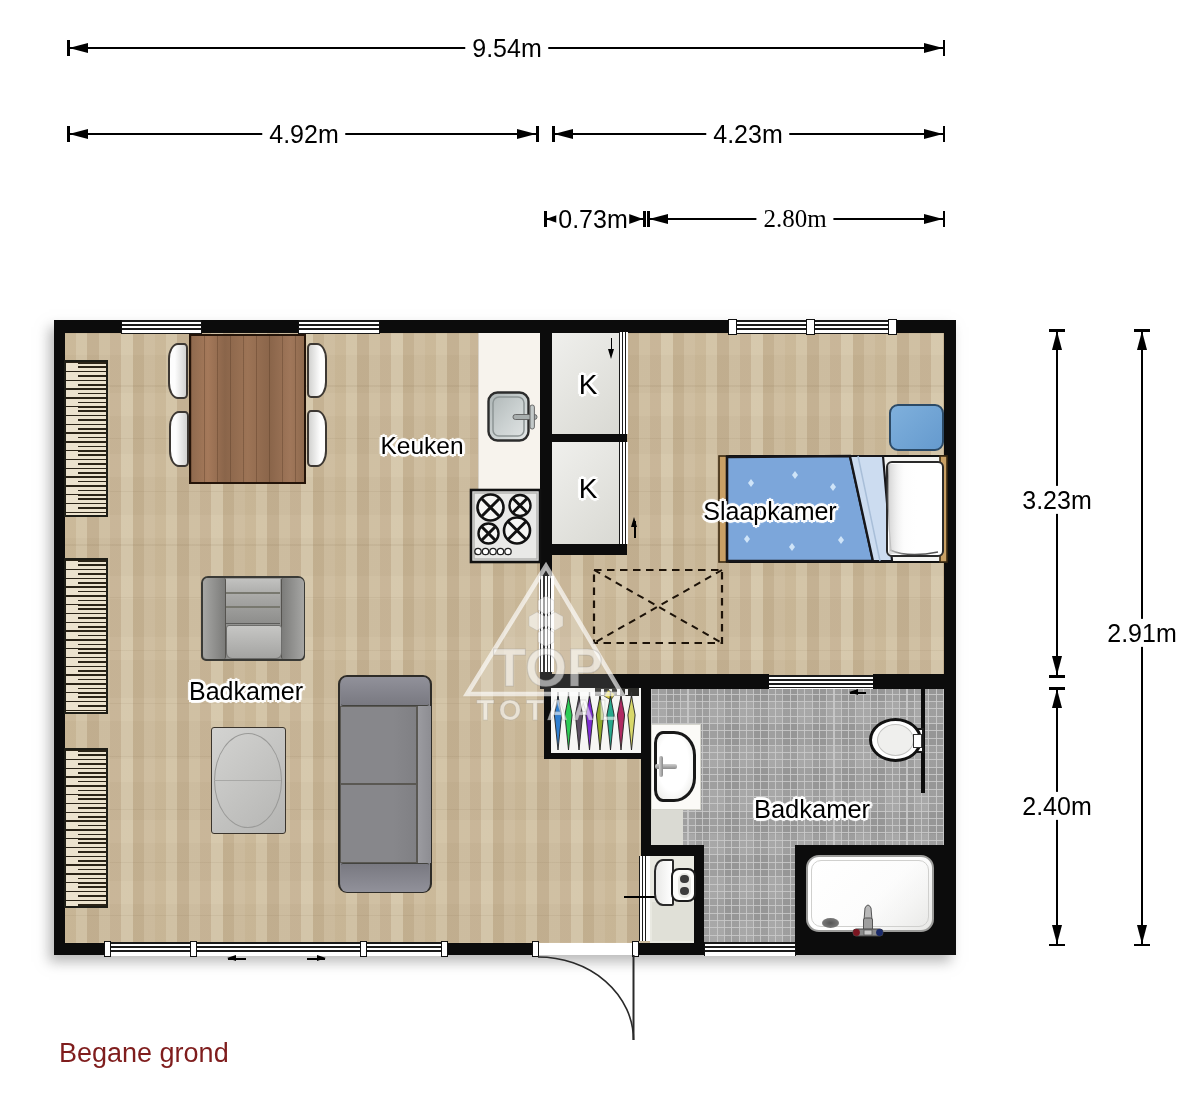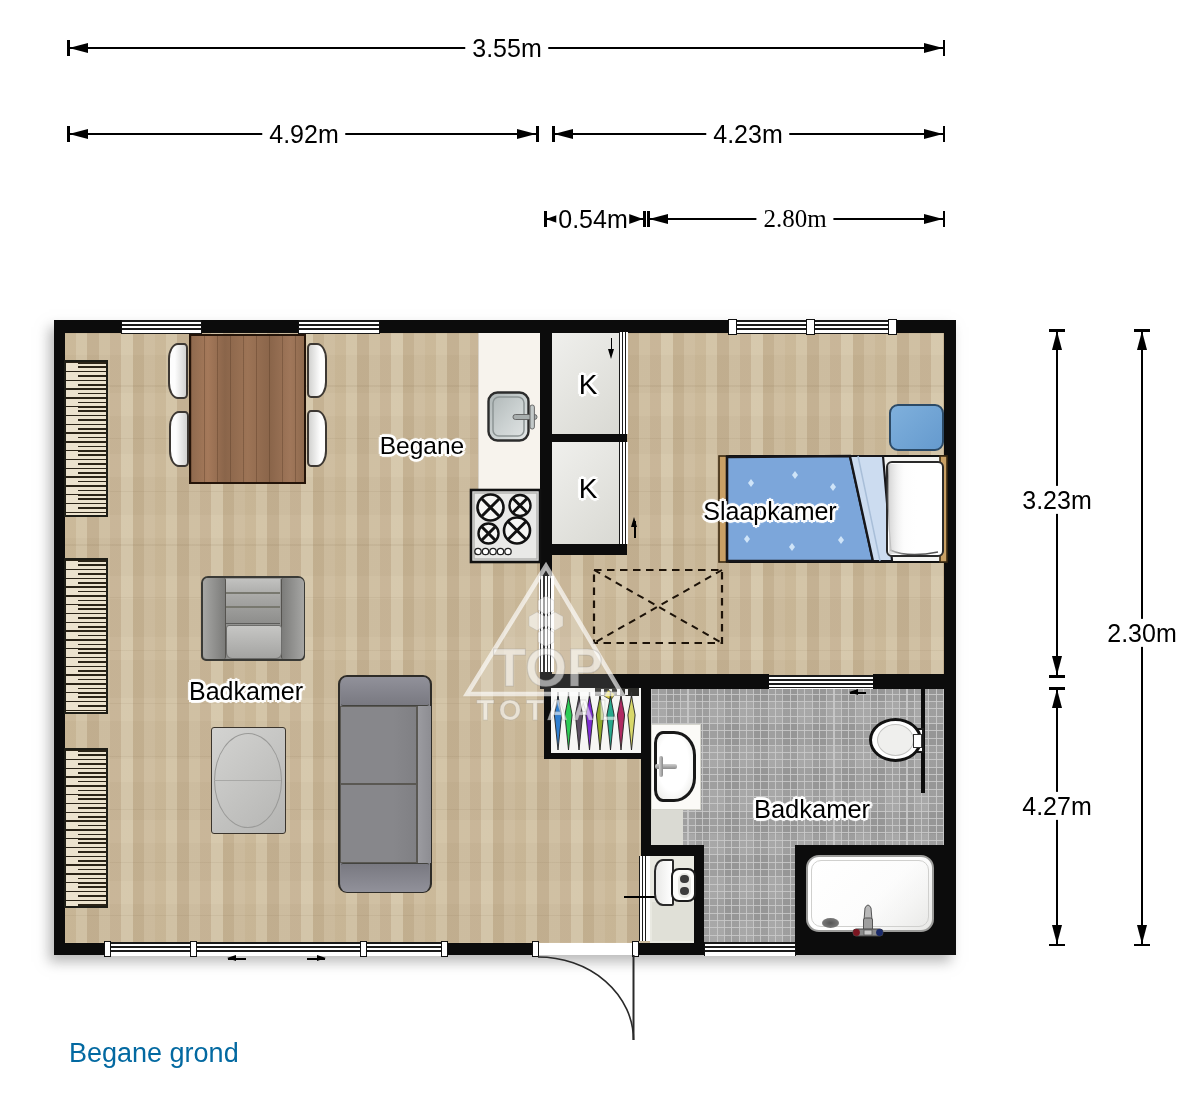--- a/index.html
+++ b/index.html
@@ -34,70 +34,70 @@
 </style>
 </head>
 <body>
 <div id="page">
 
 <div class="tick" style="left:67px;top:40px;width:2.5px;height:16px;"></div>
 <div class="tick" style="left:942.5px;top:40px;width:2.5px;height:16px;"></div>
 <div class="dline" style="left:69px;top:47px;width:874px;height:2px;"></div>
 <div class="al" style="left:69px;top:42.5px;"></div>
 <div class="ar" style="left:924px;top:42.5px;"></div>
-<div class="dlab" style="left:507px;top:48px;">3.55m</div>
+<div class="dlab" style="left:507px;top:48px;">9.54m</div>
 
 <div class="tick" style="left:67px;top:126px;width:2.5px;height:16px;"></div>
 <div class="tick" style="left:536px;top:126px;width:2.5px;height:16px;"></div>
 <div class="dline" style="left:69px;top:133px;width:467px;height:2px;"></div>
 <div class="al" style="left:69px;top:128.5px;"></div>
 <div class="ar" style="left:517px;top:128.5px;"></div>
 <div class="dlab" style="left:304px;top:134px;">4.92m</div>
 
 <div class="tick" style="left:552px;top:126px;width:2.5px;height:16px;"></div>
 <div class="tick" style="left:942.5px;top:126px;width:2.5px;height:16px;"></div>
 <div class="dline" style="left:554px;top:133px;width:389px;height:2px;"></div>
 <div class="al" style="left:554px;top:128.5px;"></div>
 <div class="ar" style="left:924px;top:128.5px;"></div>
 <div class="dlab" style="left:748px;top:134px;">4.23m</div>
 
 <div class="tick" style="left:544px;top:211px;width:2.5px;height:16px;"></div>
 <div class="tick" style="left:643px;top:211px;width:2.5px;height:16px;"></div>
 <div class="dline" style="left:546px;top:218px;width:97px;height:2px;"></div>
 <div class="al" style="left:546px;top:213.5px;border-right-width:14px;"></div>
 <div class="ar" style="left:629px;top:213.5px;border-left-width:14px;"></div>
-<div class="dlab" style="left:593px;top:219px;padding:1px 2px;">0.54m</div>
+<div class="dlab" style="left:593px;top:219px;padding:1px 2px;">0.73m</div>
 
 <div class="tick" style="left:647px;top:211px;width:2.5px;height:16px;"></div>
 <div class="tick" style="left:942.5px;top:211px;width:2.5px;height:16px;"></div>
 <div class="dline" style="left:649px;top:218px;width:294px;height:2px;"></div>
 <div class="al" style="left:649px;top:213.5px;"></div>
 <div class="ar" style="left:924px;top:213.5px;"></div>
 <div class="dlab" style="left:795px;top:219px;font-family:Liberation Serif, serif;">2.80m</div>
 
 <div class="tick" style="left:1049px;top:329px;width:16px;height:2.5px;"></div>
 <div class="tick" style="left:1049px;top:675px;width:16px;height:2.5px;"></div>
 <div class="dline" style="left:1056px;top:331px;width:2px;height:344px;"></div>
 <div class="au" style="left:1051.5px;top:331px;"></div>
 <div class="ad" style="left:1051.5px;top:656px;"></div>
 <div class="dlab" style="left:1057px;top:500px;">3.23m</div>
 
 <div class="tick" style="left:1049px;top:687px;width:16px;height:2.5px;"></div>
 <div class="tick" style="left:1049px;top:943.5px;width:16px;height:2.5px;"></div>
 <div class="dline" style="left:1056px;top:689px;width:2px;height:255px;"></div>
 <div class="au" style="left:1051.5px;top:689px;"></div>
 <div class="ad" style="left:1051.5px;top:925px;"></div>
-<div class="dlab" style="left:1057px;top:806px;">4.27m</div>
+<div class="dlab" style="left:1057px;top:806px;">2.40m</div>
 
 <div class="tick" style="left:1134px;top:329px;width:16px;height:2.5px;"></div>
 <div class="tick" style="left:1134px;top:943.5px;width:16px;height:2.5px;"></div>
 <div class="dline" style="left:1141px;top:331px;width:2px;height:613px;"></div>
 <div class="au" style="left:1136.5px;top:331px;"></div>
 <div class="ad" style="left:1136.5px;top:925px;"></div>
-<div class="dlab" style="left:1142px;top:633px;">2.30m</div>
+<div class="dlab" style="left:1142px;top:633px;">2.91m</div>
 
 <div class="abs" style="left:53.5px;top:320px;width:902.5px;height:635px;box-shadow:-5px 7px 12px rgba(130,130,130,0.55);"></div>
 
 <div class="abs wood" style="left:65px;top:332px;width:879px;height:610.5px;"></div>
 
 <div class="abs" style="left:478px;top:332px;width:62px;height:228px;background:#f7f3ed;border-left:1px solid #d8d2c8;border-bottom:1px solid #d8d2c8;"></div>
 
 <div class="kfloor" style="left:551.5px;top:332px;width:67px;height:102px;"></div>
 
 <div class="kfloor" style="left:551.5px;top:441.5px;width:67px;height:102.5px;"></div>
@@ -379,26 +379,26 @@
 <g fill="rgba(255,255,255,0.55)" stroke="rgba(160,160,160,0.35)" stroke-width="0.8">
 <polygon points="116,46 124,50.5 124,60 116,64.5 108,60 108,50.5"></polygon>
 <polygon points="107,62 115,66.5 115,76 107,80.5 99,76 99,66.5"></polygon>
 <polygon points="125,62 133,66.5 133,76 125,80.5 117,76 117,66.5"></polygon>
 <polygon points="116,78 124,82.5 124,92 116,96.5 108,92 108,82.5"></polygon>
 </g>
 <text x="118" y="136" font-size="54" font-weight="bold" text-anchor="middle" fill="rgba(255,255,255,0.55)" stroke="rgba(130,130,130,0.25)" stroke-width="1.2" font-family="Liberation Sans,sans-serif">TOP</text>
 <text x="119" y="170" font-size="29" font-weight="bold" text-anchor="middle" fill="rgba(255,255,255,0.58)" stroke="rgba(140,140,140,0.25)" stroke-width="0.8" letter-spacing="5" font-family="Liberation Sans,sans-serif">TOTAAL</text>
 </svg>
 
-<div class="rlab" style="left:422px;top:446px;font-size:24.5px;">Begane</div>
+<div class="rlab" style="left:422px;top:446px;font-size:24.5px;">Keuken</div>
 
 <div class="rlab" style="left:246px;top:691px;font-size:25px;">Badkamer</div>
 
 <div class="rlab" style="left:770px;top:511px;font-size:25px;">Slaapkamer</div>
 
 <div class="rlab" style="left:803px;top:809px;font-size:25.5px;padding-left:18px;">Badkamer</div>
 
 <div class="rlab" style="left:588px;top:385px;font-size:28px;">K</div>
 
 <div class="rlab" style="left:588px;top:489px;font-size:28px;">K</div>
 
-<div class="abs" style="left:69px;top:1038px;font-size:27px;color:#0369a1;">Begane grond</div>
+<div class="abs" style="left:59px;top:1038px;font-size:27px;color:#7f1d1d;">Begane grond</div>
 </div>
 
 </body></html>

